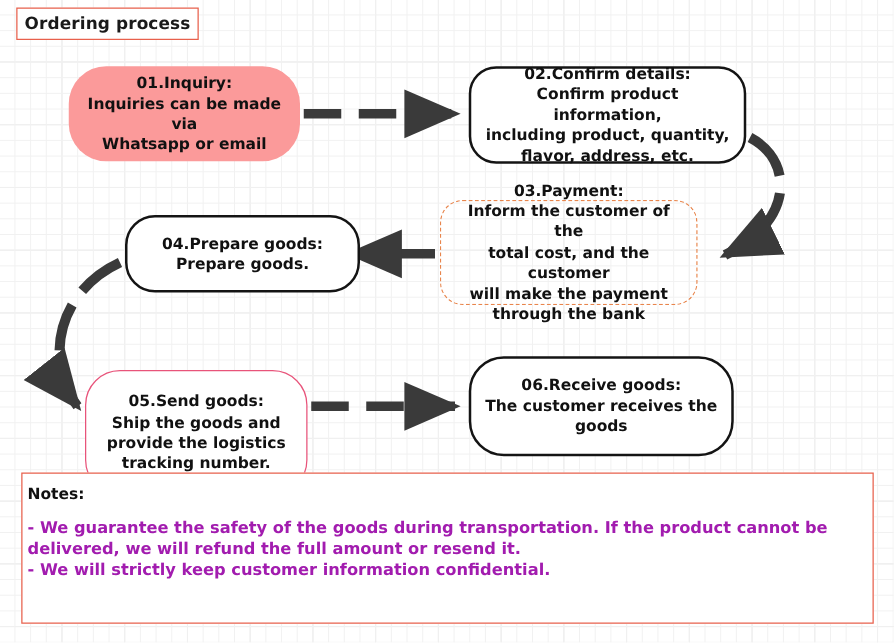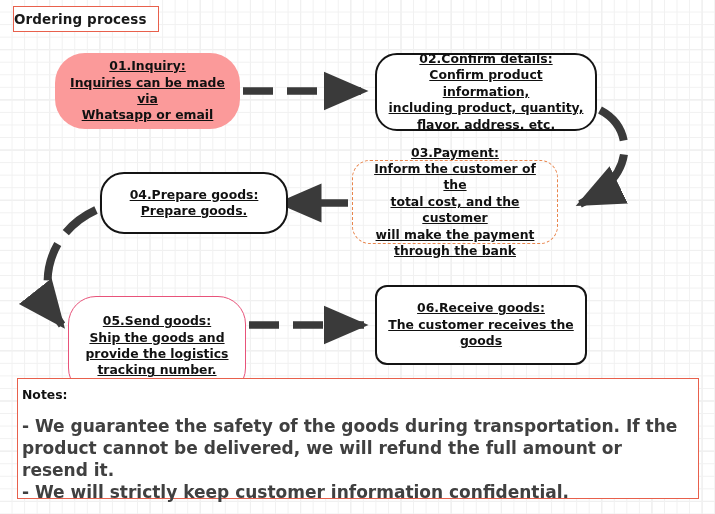--- a/index.html
+++ b/index.html
@@ -33,20 +33,21 @@
     position: absolute;
     left: 13px;
     top: 6px;
     width: 146px;
     height: 26px;
     box-sizing: border-box;
     border: 1.5px solid #e8604c;
     background: #ffffff;
     display: flex;
     align-items: center;
+    justify-content: center;
     font-size: 13.5px;
     font-weight: bold;
     color: #1a1a1a;
     letter-spacing: 0.1px;
   }
 
   
   .node {
     position: absolute;
     box-sizing: border-box;
@@ -54,21 +55,20 @@
     align-items: center;
     justify-content: center;
     text-align: center;
     font-size: 12.4px;
     font-weight: bold;
     line-height: 1.32;
     color: #111111;
     background: #ffffff;
     z-index: 4;
     padding: 2px 8px;
-    text-decoration: underline;
   }
   .node .node-text { white-space: pre-line; }
 
   #node-01 {
     left: 55px; top: 53px; width: 185px; height: 76px;
     background: #fb9a9a;
     border: none;
     border-radius: 30px;
   }
   #node-02 {
@@ -90,21 +90,21 @@
   }
   #node-05 {
     left: 68px; top: 280px; width: 178px; height: 100px;
     border: 1.8px solid #e8537a;
     border-radius: 28px;
     margin-top: 16px;
   }
   #node-06 {
     left: 375px; top: 285px; width: 212px; height: 80px;
     border: 2.2px solid #141414;
-    border-radius: 12px;
+    border-radius: 28px;
   }
 
   
   #connectors {
     position: absolute;
     left: 0; top: 0;
     width: 715px; height: 514px;
     z-index: 2;
   }
 
@@ -121,23 +121,23 @@
     padding: 8px 12px 6px 4px;
     z-index: 5;
   }
   #notes-title {
     font-size: 12.4px;
     font-weight: bold;
     color: #111111;
     margin-bottom: 13px;
   }
   .note-line {
-    font-size: 17px;
-    font-weight: bold;
-    color: #404040;
+    font-size: 13px;
+    font-weight: bold;
+    color: #a21caf;
     line-height: 1.30;
     margin: 0;
   }
 </style>
 </head>
 <body>
 
 <div id="canvas">
 
   <div id="title-box">

